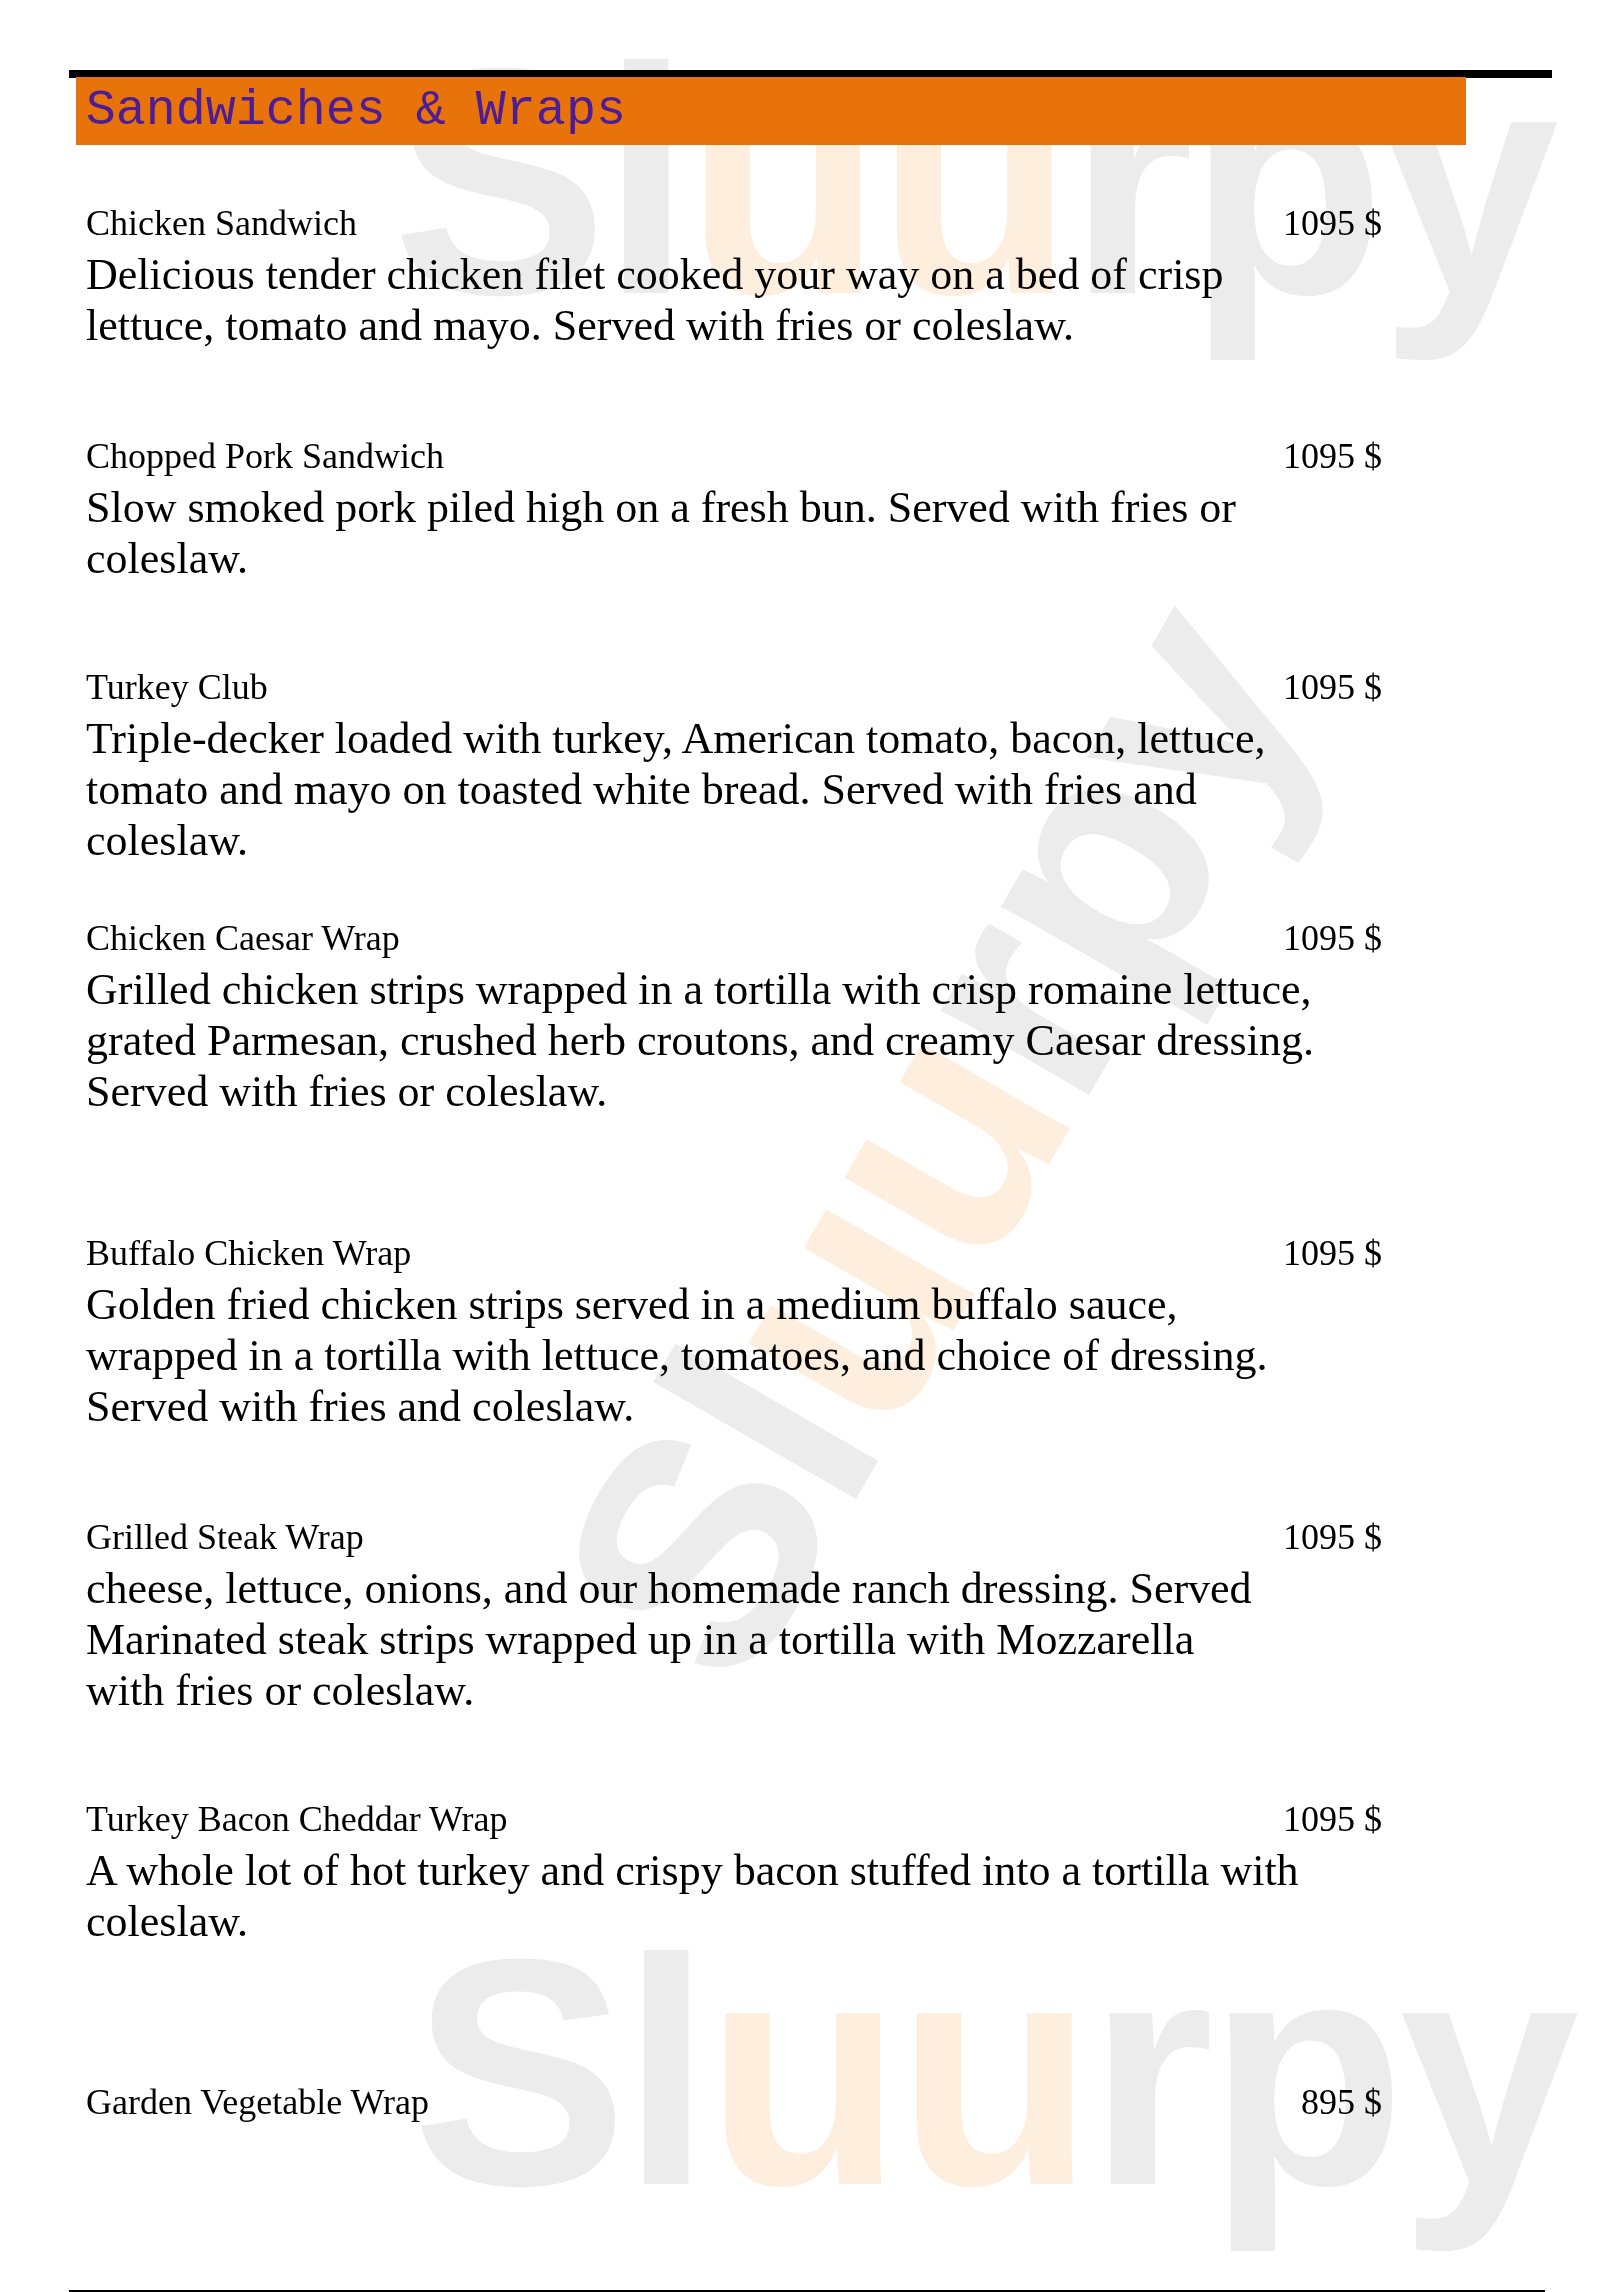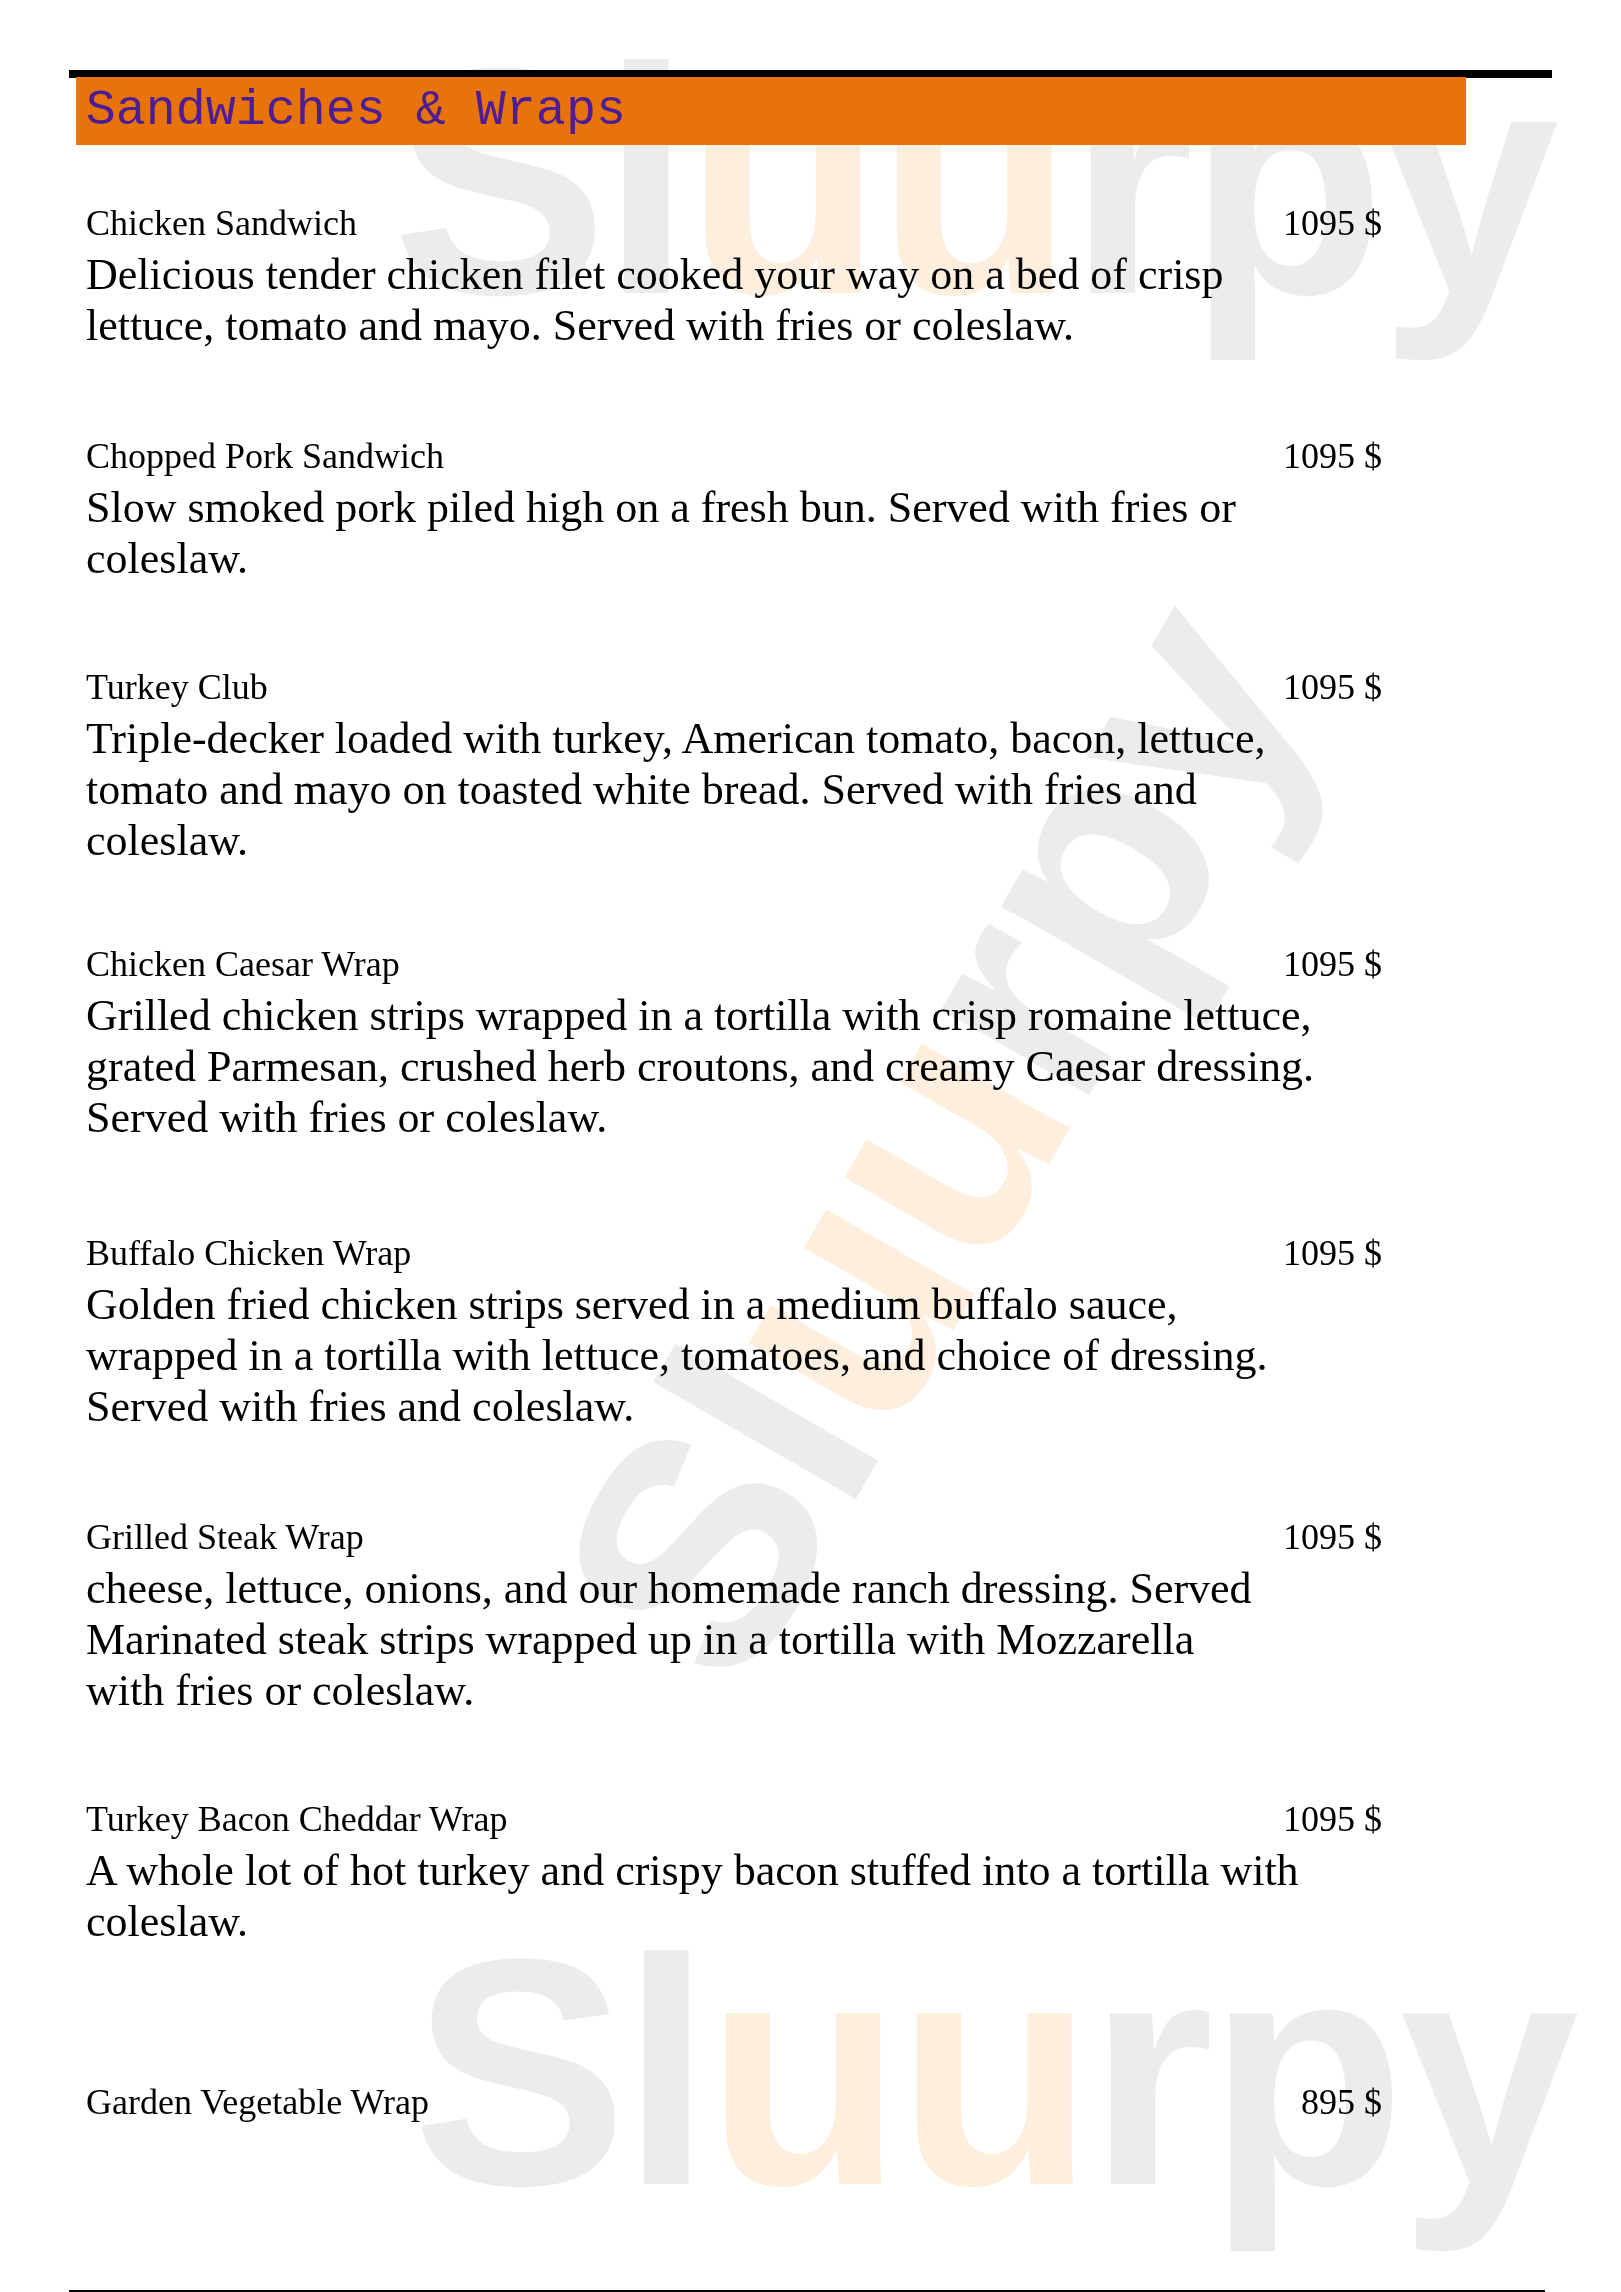--- a/index.html
+++ b/index.html
@@ -53,21 +53,21 @@
 <div class="item" style="top:641px">
   <div class="item-row">
     <span class="item-name">Turkey Club</span>
     <span class="item-price">1095 $</span>
   </div>
   <div class="item-desc-line">Triple-decker loaded with turkey, American tomato, bacon, lettuce,</div>
   <div class="item-desc-line">tomato and mayo on toasted white bread. Served with fries and</div>
   <div class="item-desc-line">coleslaw.</div>
 </div>
 
-<div class="item" style="top:918px">
+<div class="item" style="top:892px">
   <div class="item-row">
     <span class="item-name">Chicken Caesar Wrap</span>
     <span class="item-price">1095 $</span>
   </div>
   <div class="item-desc-line">Grilled chicken strips wrapped in a tortilla with crisp romaine lettuce,</div>
   <div class="item-desc-line">grated Parmesan, crushed herb croutons, and creamy Caesar dressing.</div>
   <div class="item-desc-line">Served with fries or coleslaw.</div>
 </div>
 
 <div class="item" style="top:1207px">

